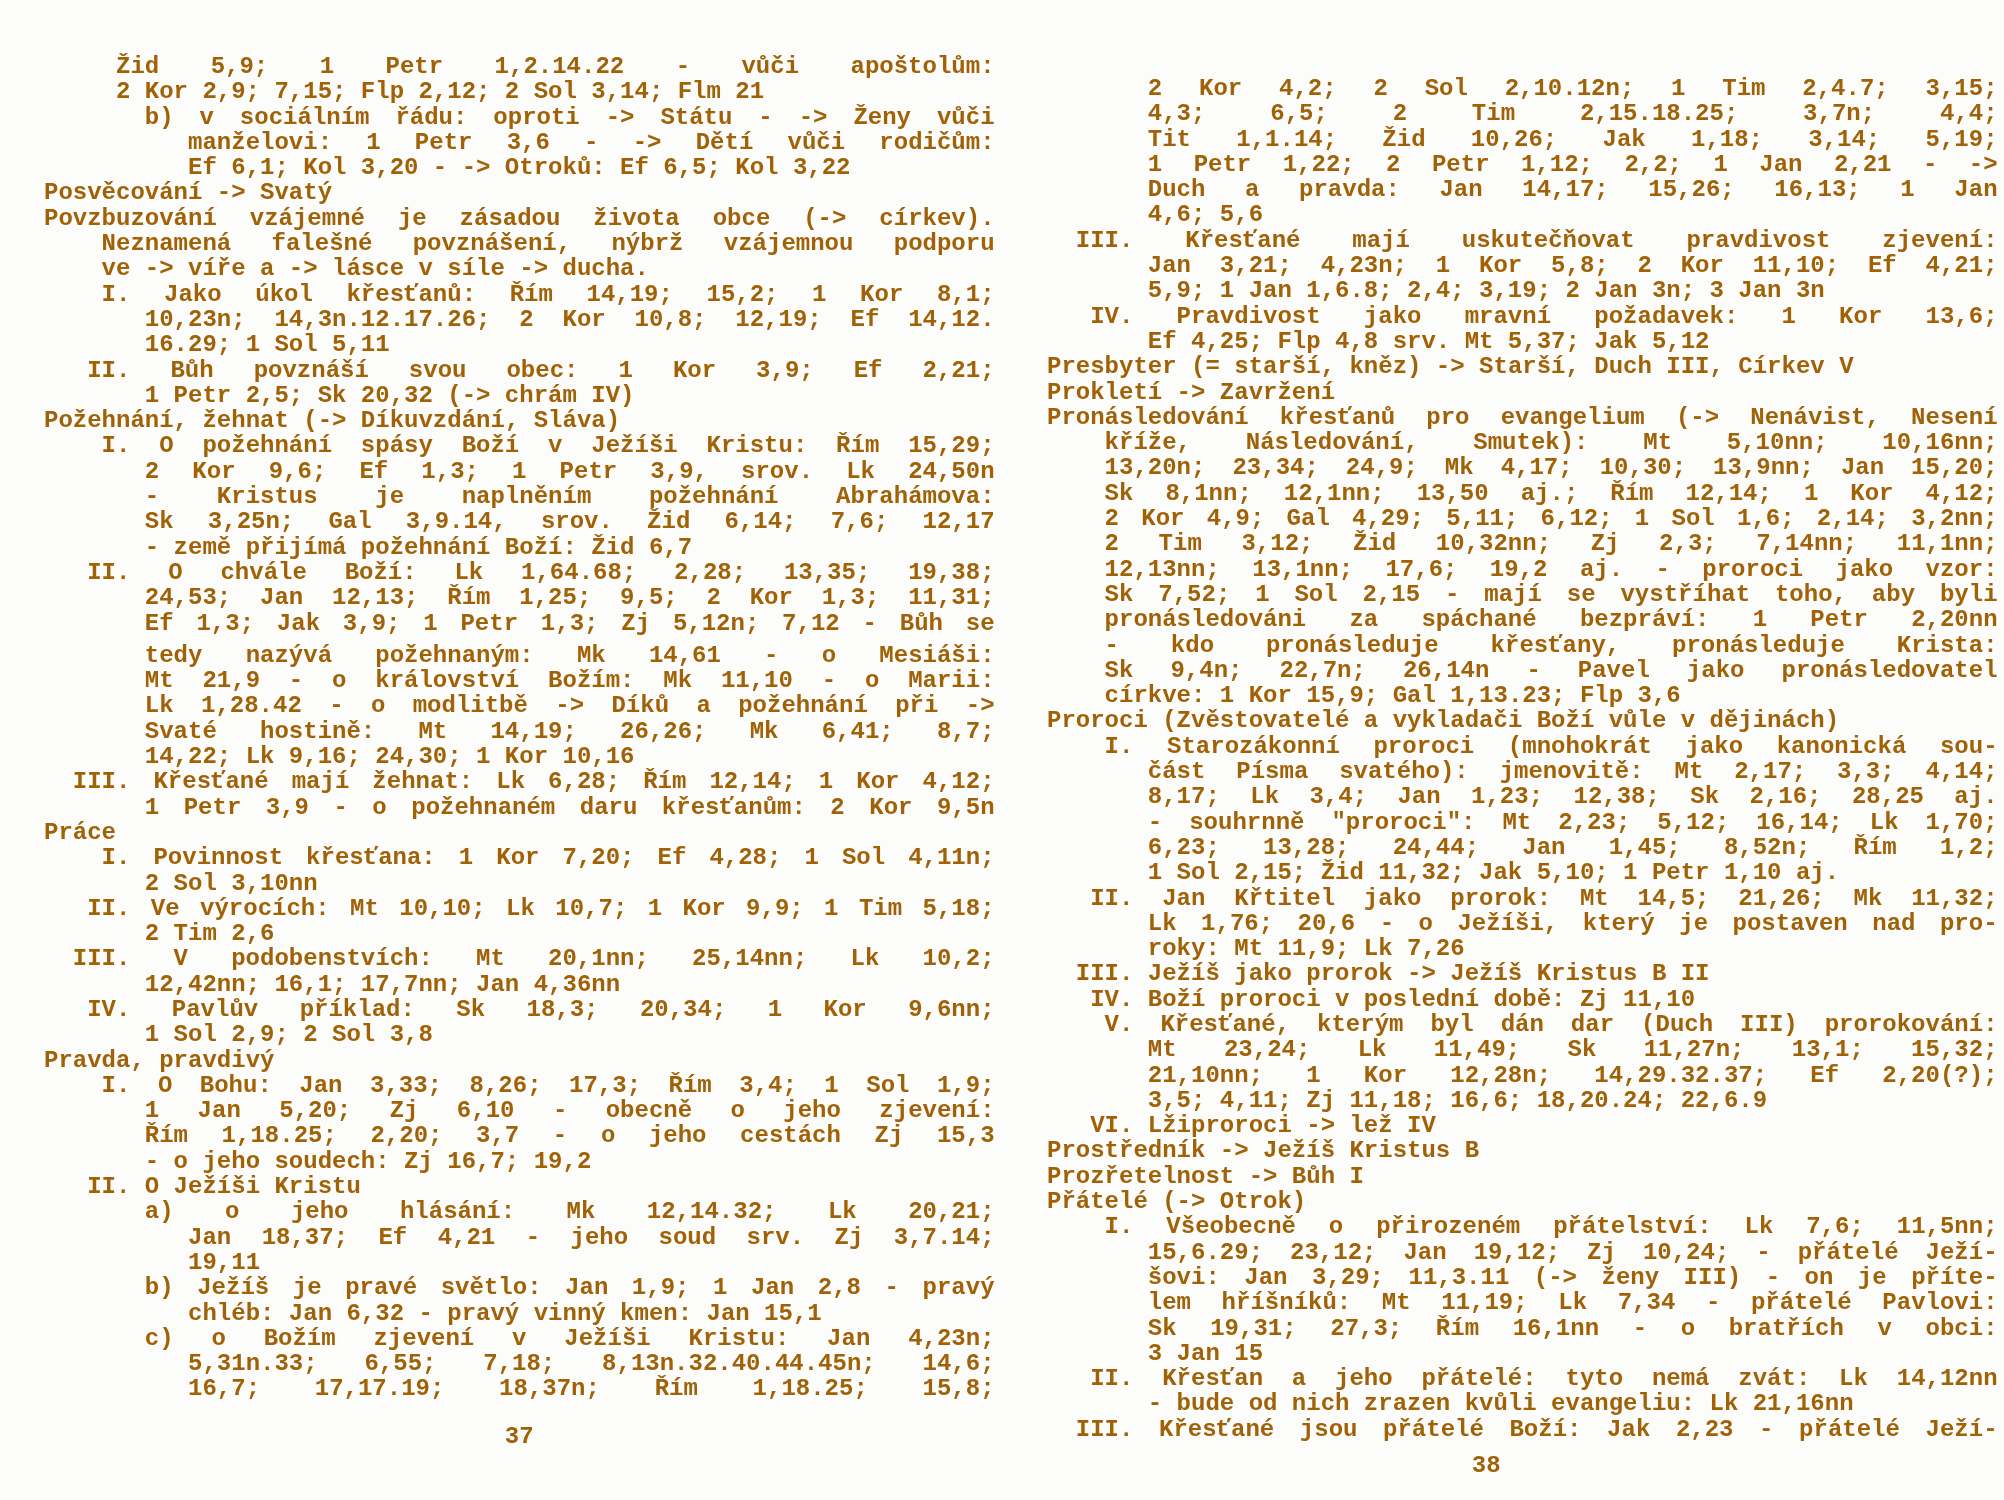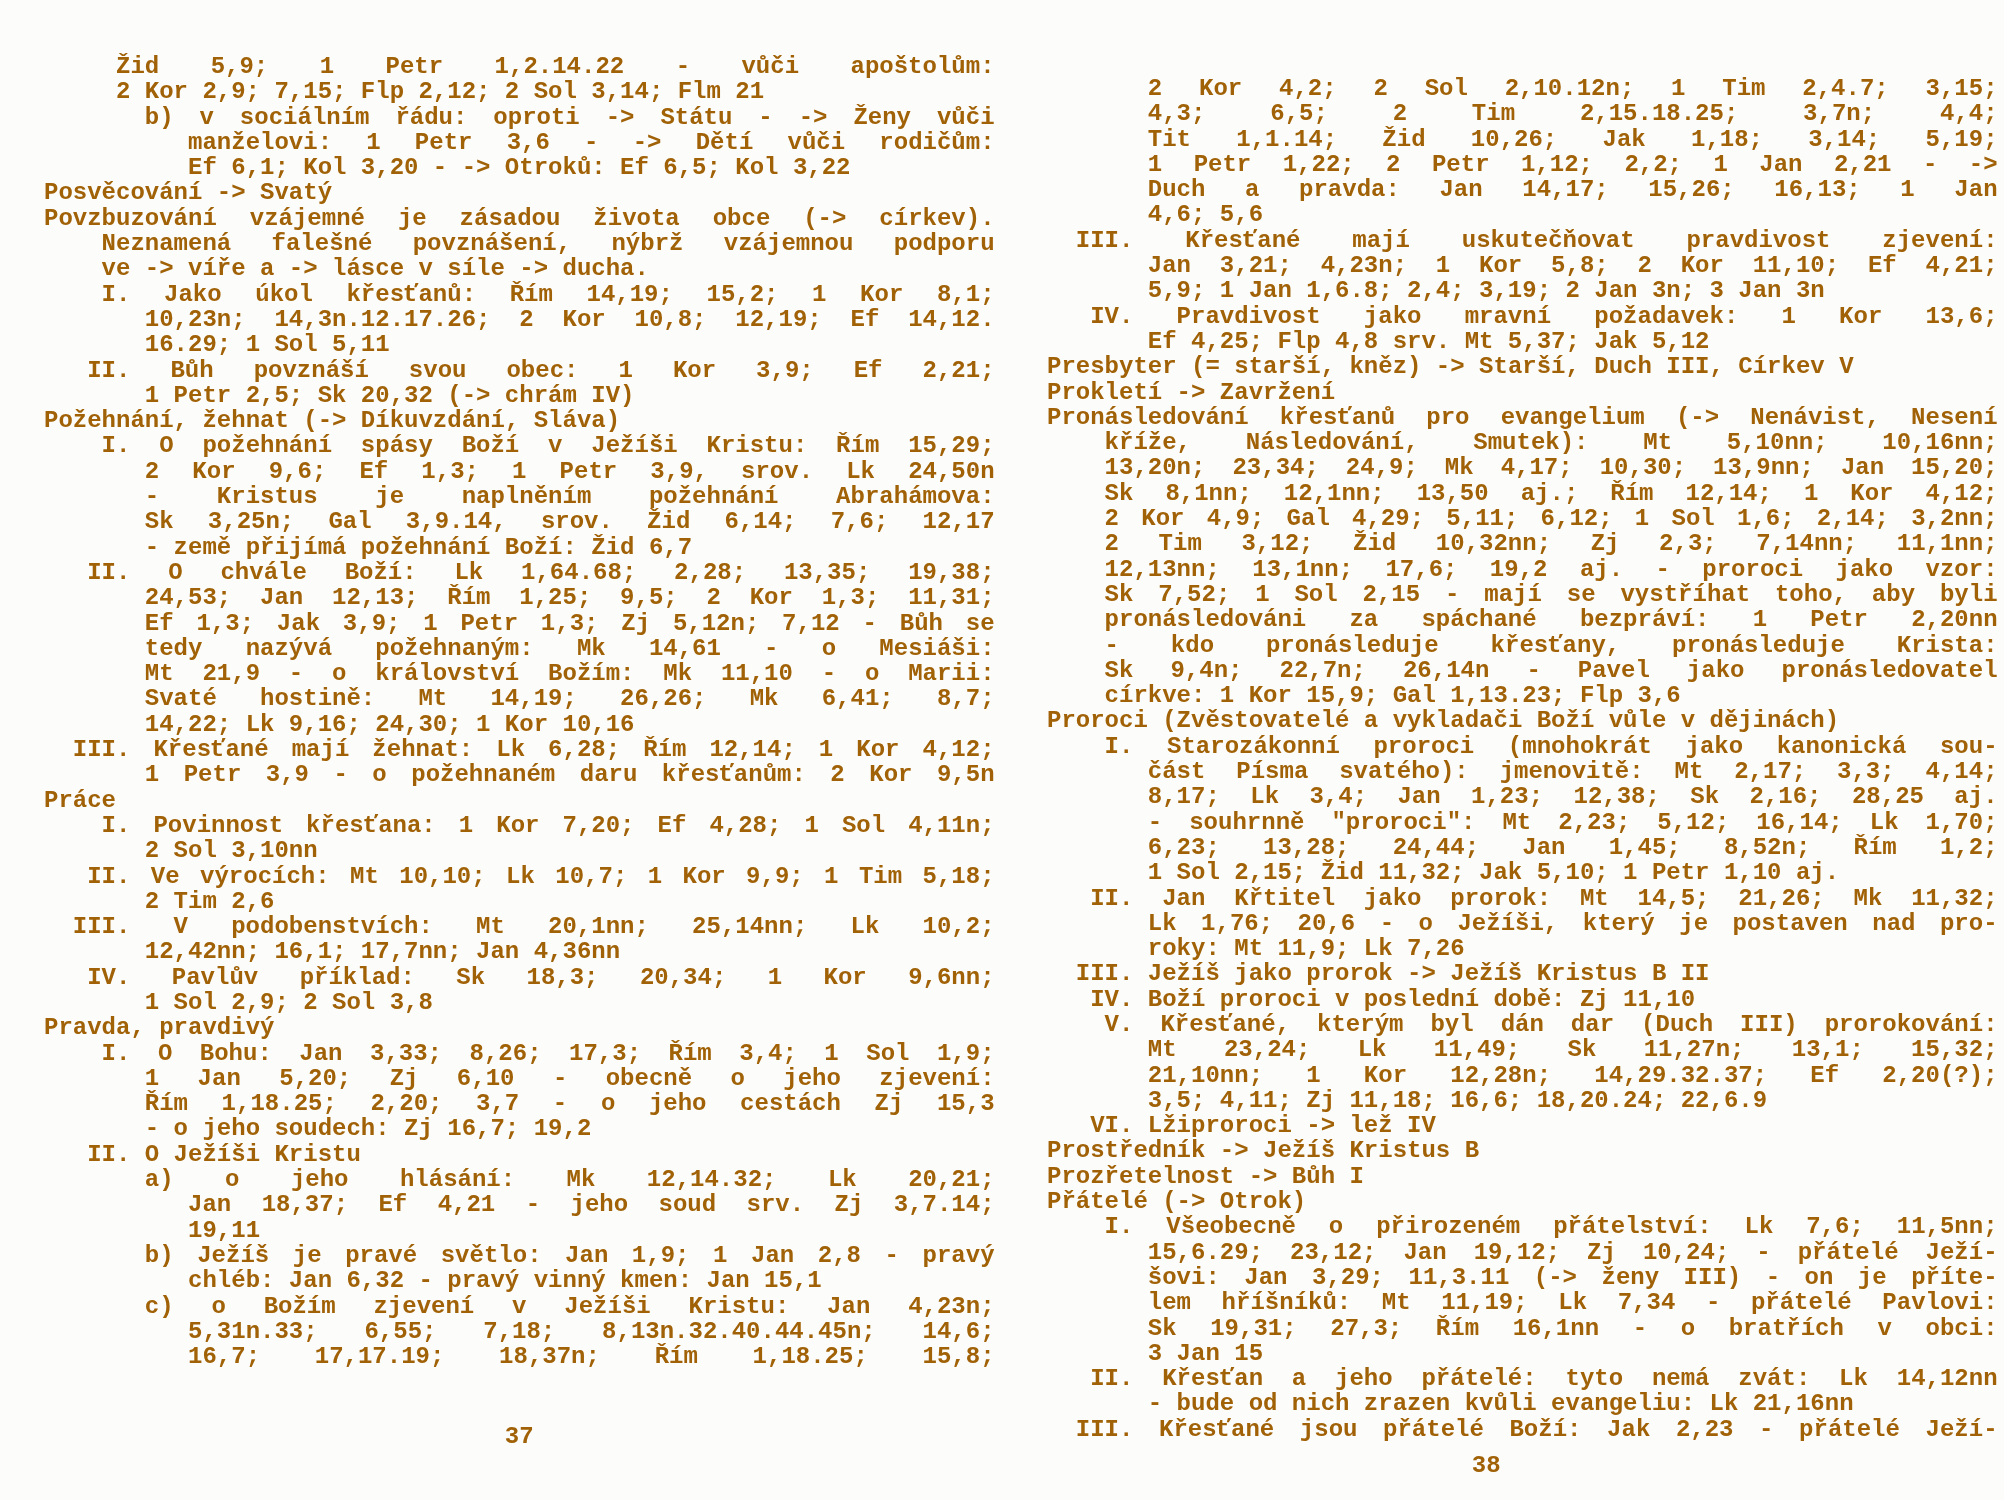--- a/index.html
+++ b/index.html
@@ -62,22 +62,23 @@
         <div class="ln" style="padding-left: 7ch;">1 Petr 2,5; Sk 20,32 (-&gt; chrám IV)</div>
         <div class="ln" style="padding-left: 0ch;">Požehnání, žehnat (-&gt; Díkuvzdání, Sláva)</div>
         <div class="ln j" style="padding-left: 4ch;">I. O požehnání spásy Boží v Ježíši Kristu: Řím 15,29;</div>
         <div class="ln j" style="padding-left: 7ch;">2 Kor 9,6; Ef 1,3; 1 Petr 3,9, srov. Lk 24,50n</div>
         <div class="ln j" style="padding-left: 7ch;">- Kristus je naplněním požehnání Abrahámova:</div>
         <div class="ln j" style="padding-left: 7ch;">Sk 3,25n; Gal 3,9.14, srov. Žid 6,14; 7,6; 12,17</div>
         <div class="ln" style="padding-left: 7ch;">- země přijímá požehnání Boží: Žid 6,7</div>
         <div class="ln j" style="padding-left: 3ch;">II. O chvále Boží: Lk 1,64.68; 2,28; 13,35; 19,38;</div>
         <div class="ln j" style="padding-left: 7ch;">24,53; Jan 12,13; Řím 1,25; 9,5; 2 Kor 1,3; 11,31;</div>
         <div class="ln j" style="padding-left: 7ch;">Ef 1,3; Jak 3,9; 1 Petr 1,3; Zj 5,12n; 7,12 - Bůh se</div>
-        <div class="ln j" style="padding-left: 7ch;">tedy nazývá požehnaným: Mk 14,61 - o Mesiáši:</div>
+        <div class="ln j" style="padding-left: 7ch; margin-top: 7px;">tedy nazývá požehnaným: Mk 14,61 - o Mesiáši:</div>
         <div class="ln j" style="padding-left: 7ch;">Mt 21,9 - o království Božím: Mk 11,10 - o Marii:</div>
+        <div class="ln j" style="padding-left: 7ch;">Lk 1,28.42 - o modlitbě -&gt; Díků a požehnání při -&gt;</div>
         <div class="ln j" style="padding-left: 7ch;">Svaté hostině: Mt 14,19; 26,26; Mk 6,41; 8,7;</div>
         <div class="ln" style="padding-left: 7ch;">14,22; Lk 9,16; 24,30; 1 Kor 10,16</div>
         <div class="ln j" style="padding-left: 2ch;">III. Křesťané mají žehnat: Lk 6,28; Řím 12,14; 1 Kor 4,12;</div>
         <div class="ln j" style="padding-left: 7ch;">1 Petr 3,9 - o požehnaném daru křesťanům: 2 Kor 9,5n</div>
         <div class="ln" style="padding-left: 0ch;">Práce</div>
         <div class="ln j" style="padding-left: 4ch;">I. Povinnost křesťana: 1 Kor 7,20; Ef 4,28; 1 Sol 4,11n;</div>
         <div class="ln" style="padding-left: 7ch;">2 Sol 3,10nn</div>
         <div class="ln j" style="padding-left: 3ch;">II. Ve výrocích: Mt 10,10; Lk 10,7; 1 Kor 9,9; 1 Tim 5,18;</div>
         <div class="ln" style="padding-left: 7ch;">2 Tim 2,6</div>
         <div class="ln j" style="padding-left: 2ch;">III. V podobenstvích: Mt 20,1nn; 25,14nn; Lk 10,2;</div>

